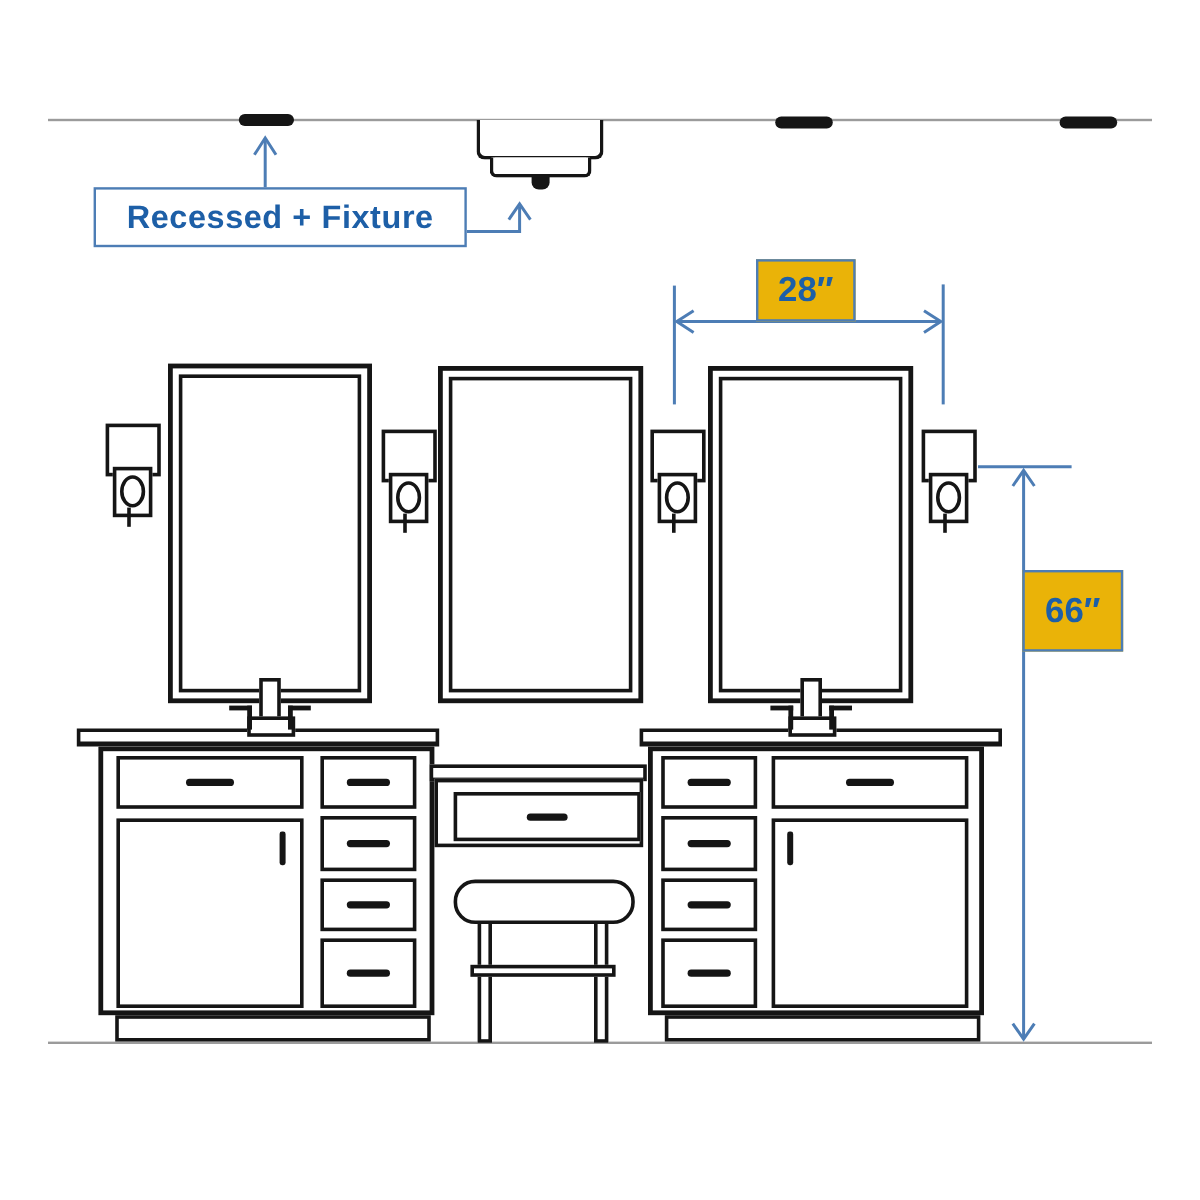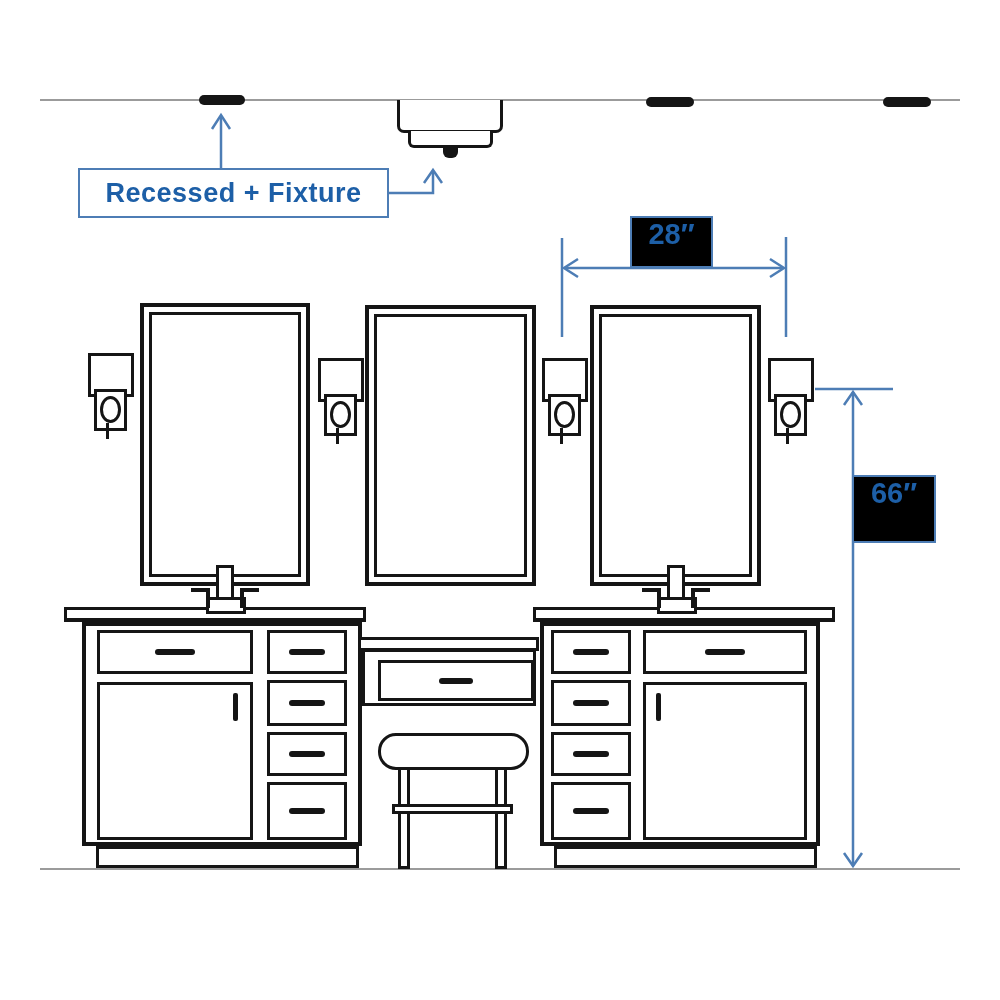--- a/index.html
+++ b/index.html
@@ -17,22 +17,22 @@
   .ink4{border:4px solid var(--ink);background:#fff;}
   .fill{background:var(--ink);}
   .wallline{background:var(--wall);height:2px;}
   .svg-overlay{position:absolute;left:0;top:0;pointer-events:none;}
   .callout{
     border:2px solid var(--accent);background:#fff;color:var(--accent-text);
     display:flex;align-items:center;justify-content:center;
     font-weight:700;font-size:27px;letter-spacing:0.5px;
   }
   .dim-label{
-    border:2px solid var(--accent);background:#000000;color:var(--accent-text);
-    display:flex;align-items:flex-start;justify-content:center;
+    border:2px solid var(--accent);background:#eab308;color:var(--accent-text);
+    display:flex;align-items:center;justify-content:center;
     font-weight:700;font-size:29px;
   }
   .drawer{display:flex;align-items:center;justify-content:center;}
   .handle{background:var(--ink);border-radius:3px;}
   .mirror-inner{position:absolute;left:5px;top:5px;right:5px;bottom:5px;border:3px solid var(--ink);background:#fff;}
   .shade{position:absolute;left:0;top:0;width:40px;height:38px;border:3px solid var(--ink);background:#fff;}
   .bracket{position:absolute;left:6px;top:36px;width:27px;height:36px;border:3px solid var(--ink);background:#fff;}
   .bulb{position:absolute;left:3px;top:4px;width:15px;height:21px;border:3px solid var(--ink);border-radius:50%;background:#fff;}
   .stem{position:absolute;left:18px;top:70px;width:3px;height:16px;background:var(--ink);}
   .spout{position:absolute;left:25px;top:2px;width:12px;height:36px;border:3px solid var(--ink);background:#fff;}
@@ -74,21 +74,21 @@
       <path d="M578,259 L564,268 L578,277"></path>
       <path d="M770,259 L784,268 L770,277"></path>
 
       <path d="M815,389 L893,389"></path>
       <path d="M853,392 L853,866"></path>
       <path d="M844,405 L853,392 L862,405"></path>
       <path d="M844,853 L853,866 L862,853"></path>
     </g>
   </svg>
 
-  <div class="abs callout" style="left:78px;top:168px;width:311px;height:50px;text-align:center;">
+  <div class="abs callout" style="left:78px;top:156px;width:311px;height:50px;text-align:center;">
     <span>Recessed + Fixture</span>
   </div>
   <div class="abs dim-label" style="left:630px;top:216px;width:83px;height:52px;">
     <span>28″</span>
   </div>
   <div class="abs dim-label" style="left:852px;top:475px;width:84px;height:68px;">
     <span>66″</span>
   </div>
 
   <div class="abs ink4" style="left:140px;top:303px;width:170px;height:283px;">

